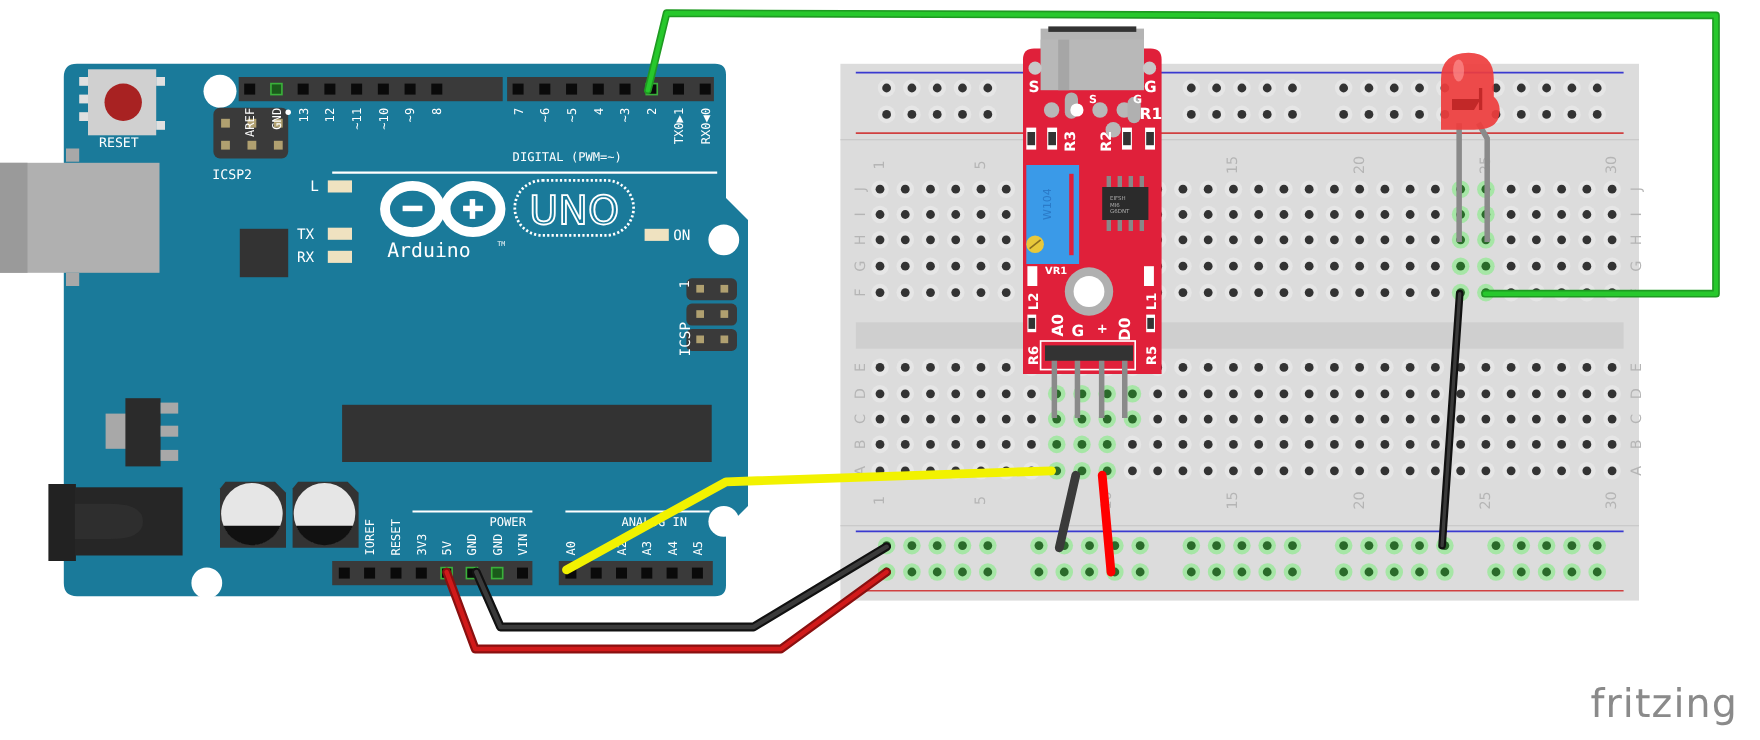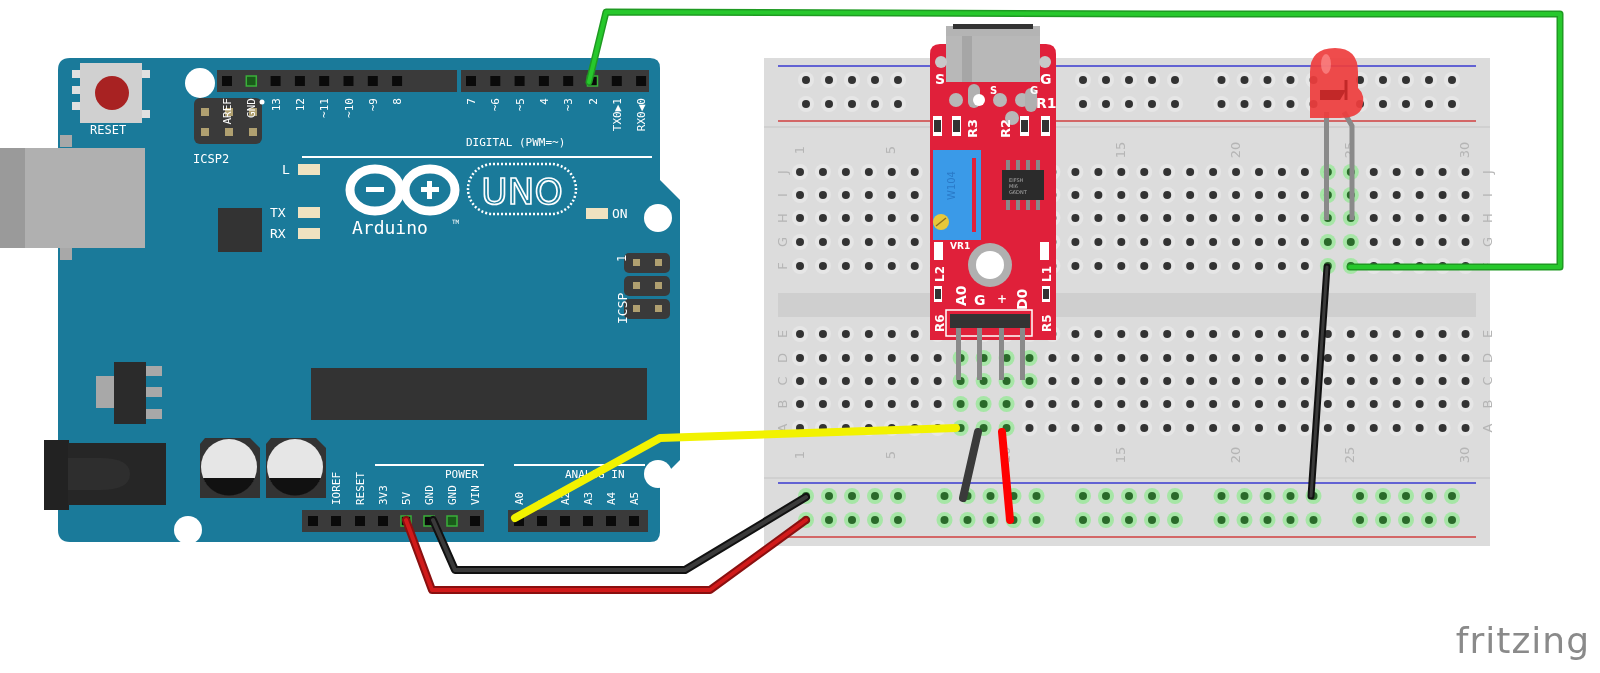--- a/index.html
+++ b/index.html
@@ -1,21 +1,21 @@
 <!DOCTYPE html>
 <html><head>
 <meta charset="utf-8">
 <style>
   html,body{margin:0;padding:0;background:#ffffff;}
   body{width:1600px;height:673px;position:relative;overflow:hidden;font-family:"DejaVu Sans Mono",monospace;}
   #canvas{position:absolute;left:0;top:0;}
   .lbl{font-family:"DejaVu Sans Mono",monospace;fill:#ffffff;}
   .bb-lbl{font-family:"DejaVu Sans",sans-serif;fill:#b5b5b5;font-size:13px;}
   .sens-lbl{font-family:"DejaVu Sans",sans-serif;fill:#ffffff;font-weight:bold;}
-  #fritzing-logo{position:absolute;right:10px;bottom:12px;font-family:"DejaVu Sans",sans-serif;font-size:36px;color:#8a8a8a;letter-spacing:1px;}
+  #fritzing-logo{position:absolute;right:20px;bottom:12px;font-family:"DejaVu Sans",sans-serif;font-size:36px;color:#8a8a8a;letter-spacing:1px;}
 </style>
 </head>
 <body>
 
 <svg id="canvas" width="1600" height="673" viewBox="0 0 1600 673">
 
   <g>
     <rect x="764" y="58" width="726" height="488" fill="#dcdcdc"></rect>
 
     <line x1="778" y1="66" x2="1476" y2="66" stroke="#3a3ad0" stroke-width="1.5"></line>

